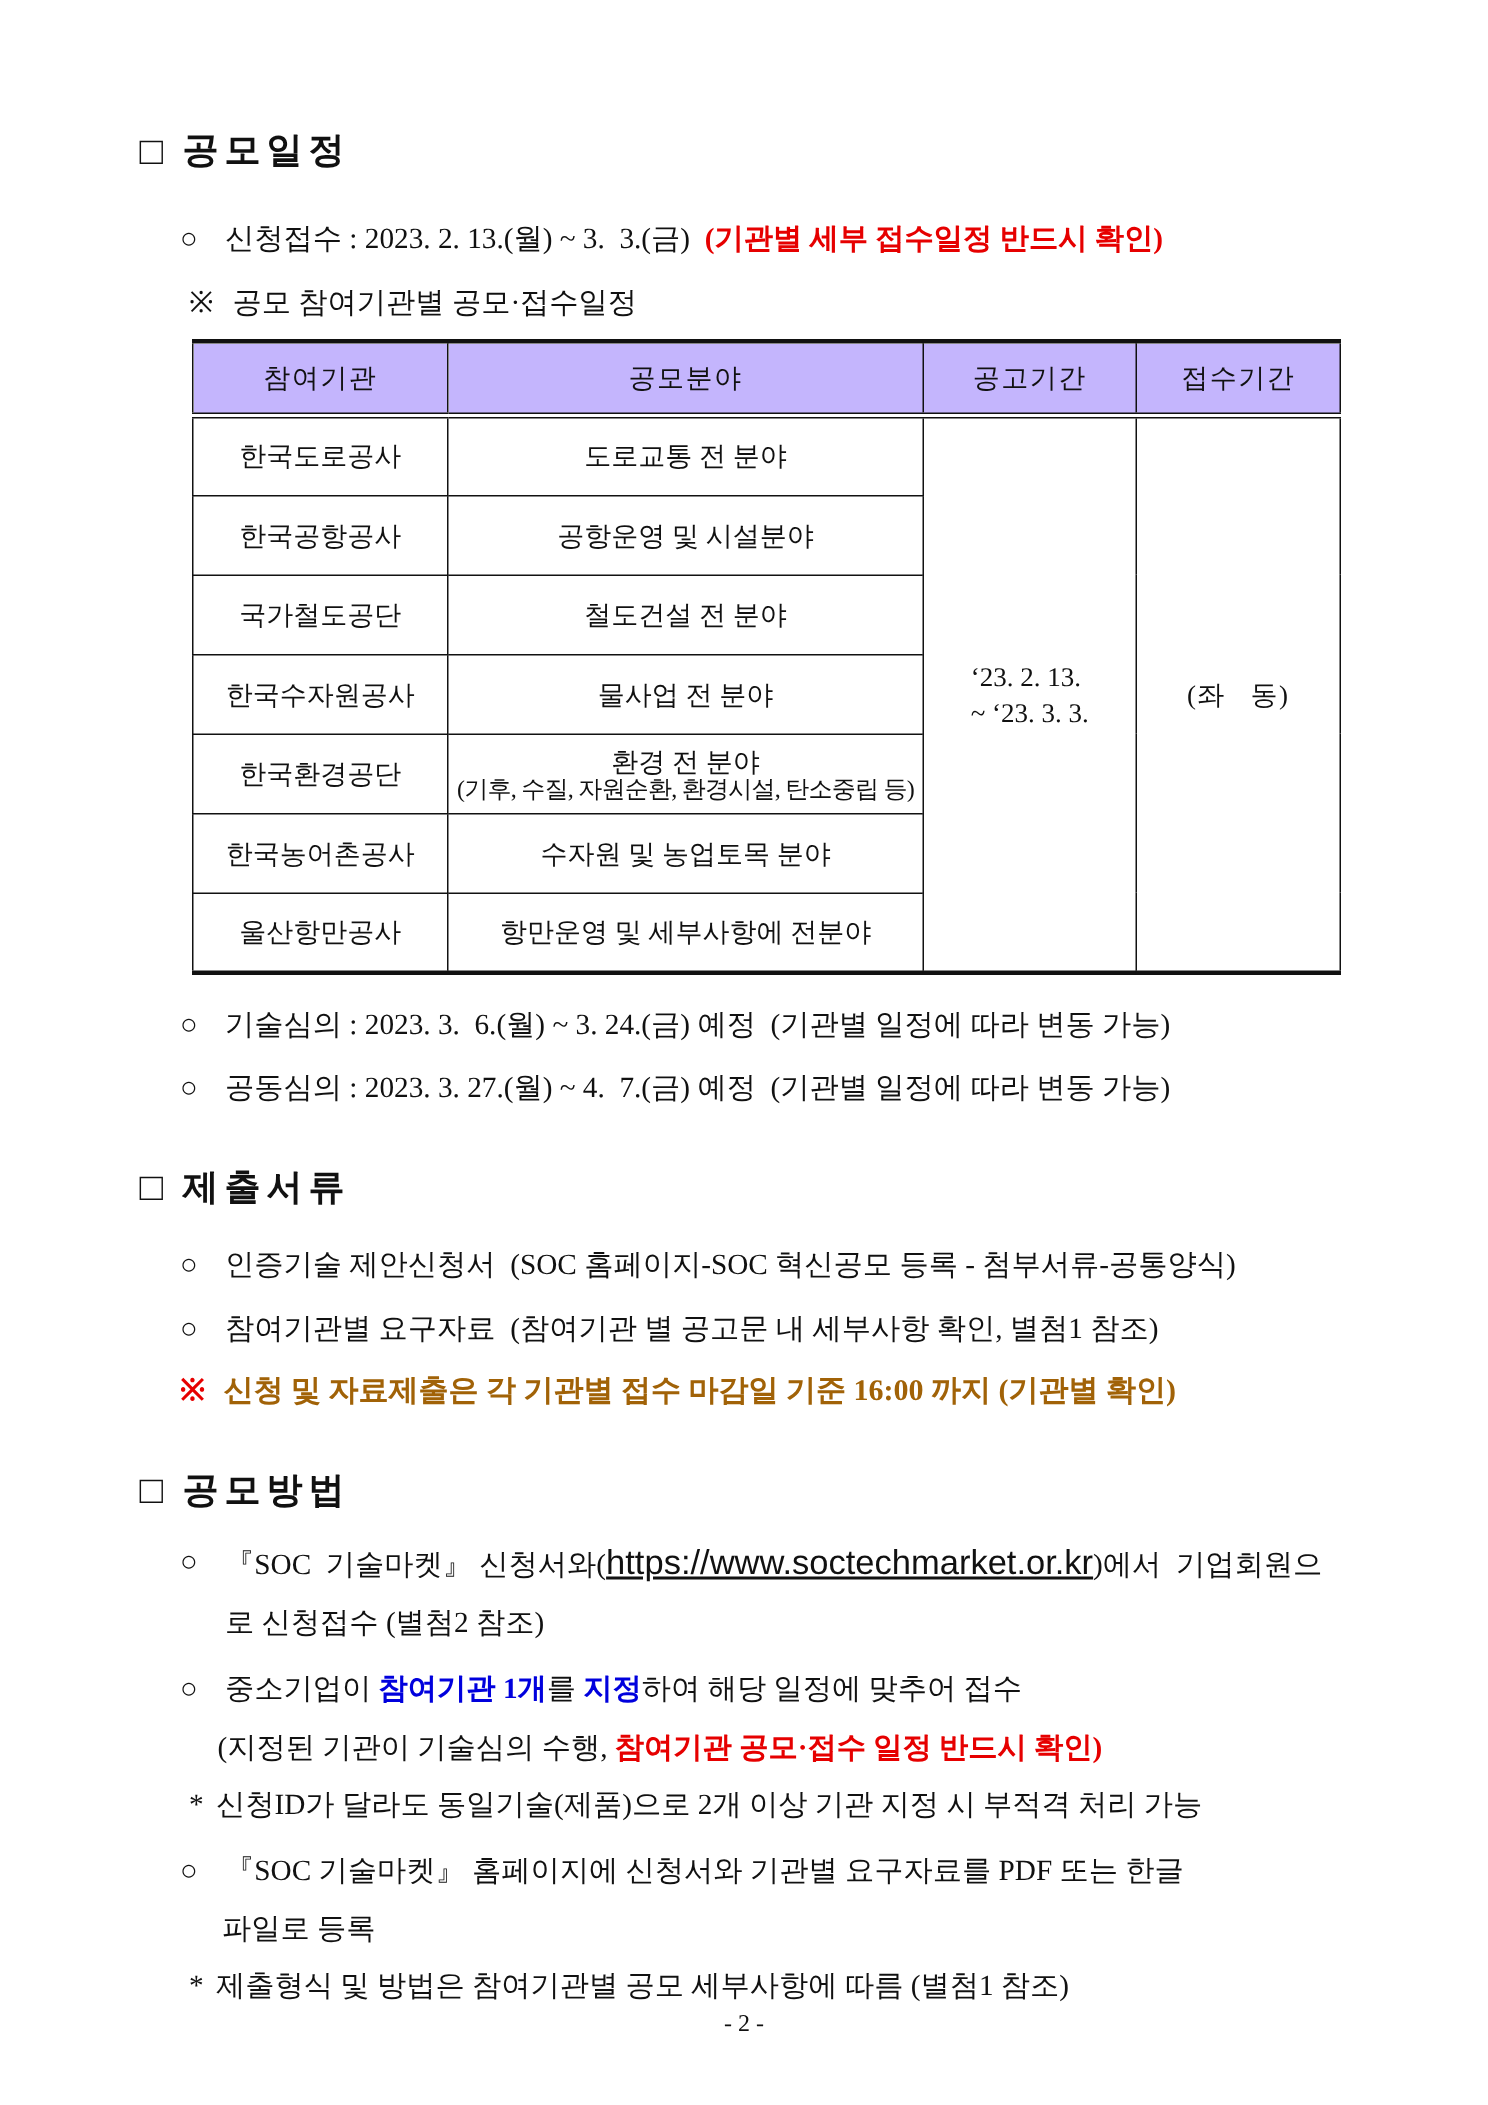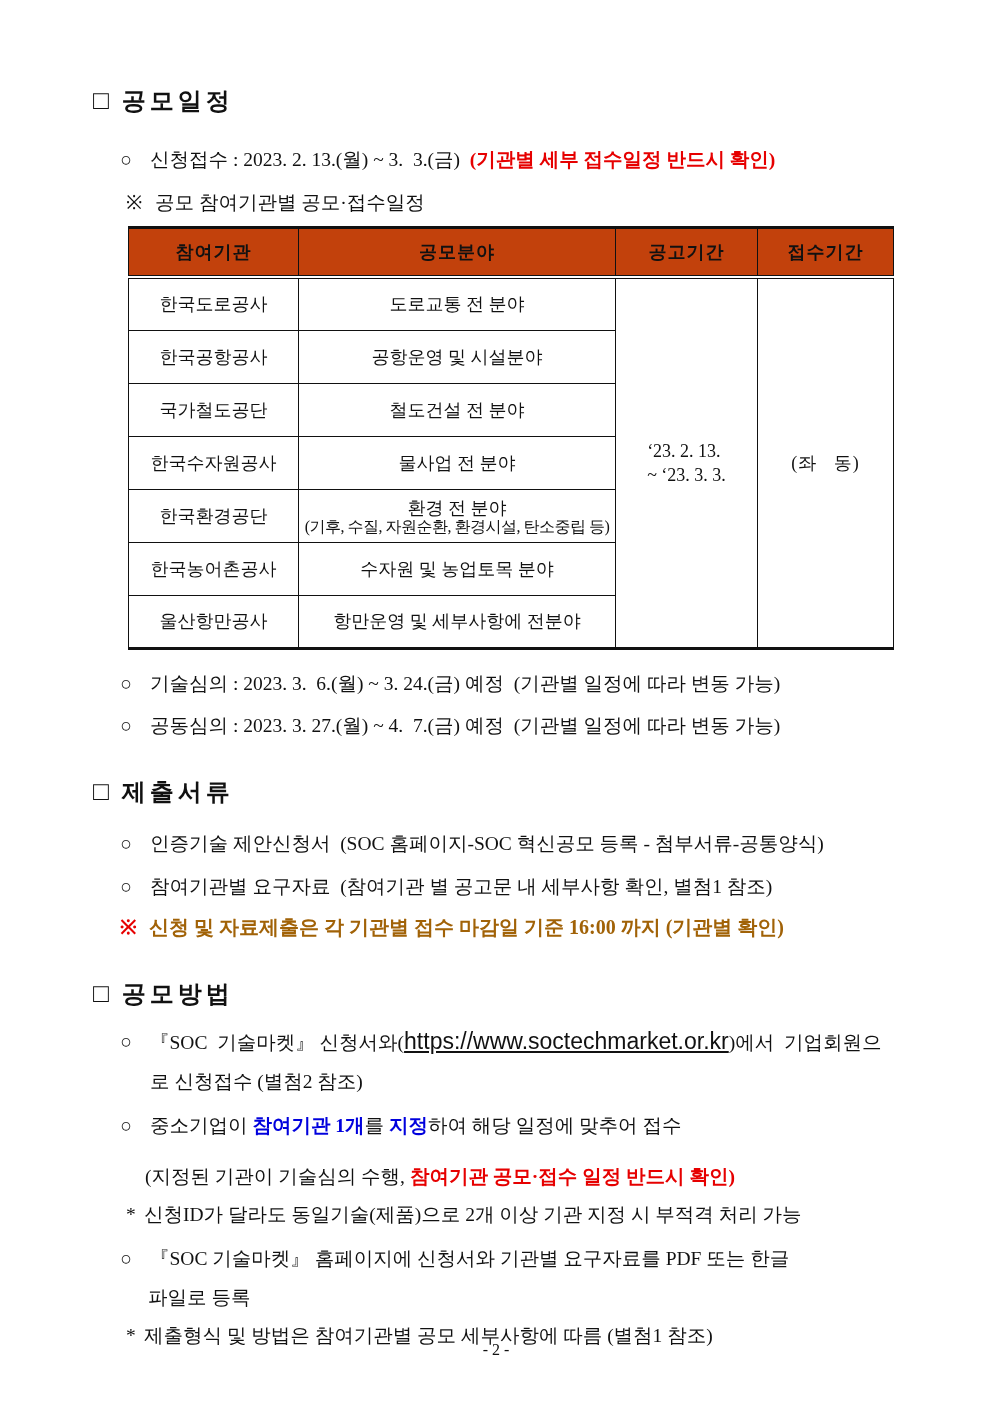--- a/index.html
+++ b/index.html
@@ -42,21 +42,21 @@
   table.sched {
     margin-left:35px; margin-top:10px;
     border-collapse:collapse; table-layout:fixed; width:765px;
     border-top:3px solid #111; border-bottom:3px solid #111;
   }
   table.sched th, table.sched td {
     border:1px solid #111; text-align:center; vertical-align:middle;
     font-size:18px; padding:0 4px; overflow:hidden;
   }
   table.sched thead th {
-    background:#c2410c; font-weight:bold; height:46px;
+    background:#c4b5fd; font-weight:normal; height:46px;
     border-bottom:4px double #111; letter-spacing:1px;
   }
   table.sched tbody tr { height:53px; }
   .cell-note { font-size:16px; line-height:15px; letter-spacing:-0.5px; }
   .cell-main { line-height:21px; }
   .period-block { display:inline-block; text-align:left; line-height:24px; }
   .receipt-cell { letter-spacing:1px; }
 
   .footer {
     position:absolute; left:0; right:0; bottom:44px;
@@ -67,21 +67,21 @@
   .mt-caption { margin-top:16px; }
   .mt-review1 { margin-top:20px; }
   .mt-review2 { margin-top:15px; }
   .mt-sect    { margin-top:38px; }
   .mt-item1   { margin-top:23px; }
   .mt-item    { margin-top:16px; }
   .mt-rednote { margin-top:13px; }
   .mt-m1      { margin-top:19px; }
   .mt-cont    { margin-top:12px; }
   .mt-m2      { margin-top:17px; }
-  .mt-paren   { margin-top:24px; }
+  .mt-paren   { margin-top:12px; }
   .mt-star    { margin-top:11px; }
 </style>
 </head>
 <body>
 
 <div class="page">
   <div class="content">
 
     <div class="section-title">
       <span class="sq">□</span>

